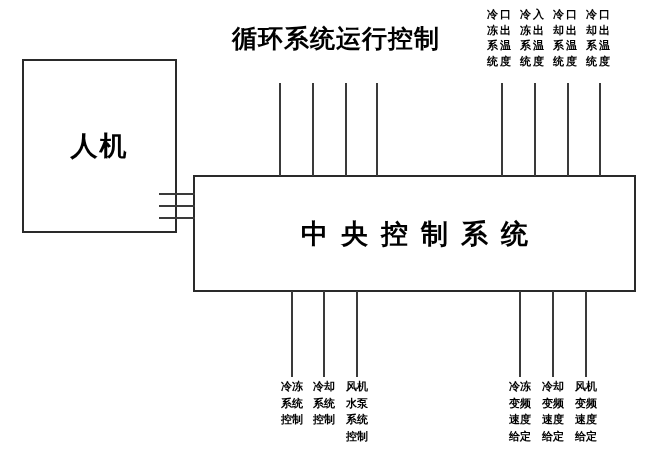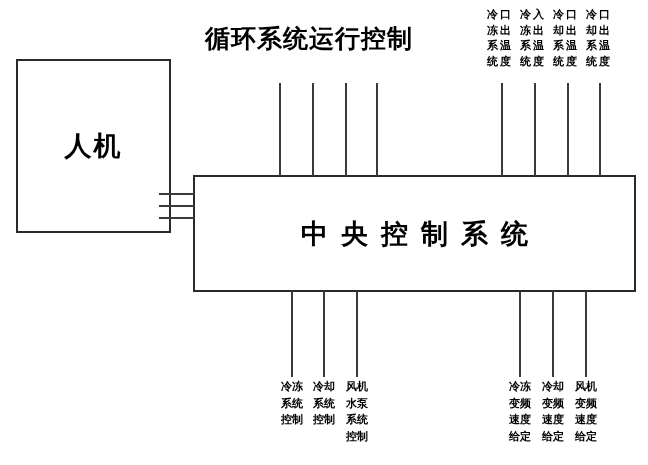--- a/index.html
+++ b/index.html
@@ -17,21 +17,21 @@
   }
 
   
   .box {
     position: absolute;
     border: 2px solid #2a2a2a;
     background: #ffffff;
     box-sizing: border-box;
   }
   #hmi-box {
-    left: 16px;
+    left: 22px;
     top: 59px;
     width: 155px;
     height: 174px;
     display: flex;
     flex-direction: column;
     align-items: center;
     justify-content: center;
   }
   #hmi-box .bigline {
     font-size: 27px;
@@ -58,20 +58,21 @@
     text-indent: 13px;
     white-space: nowrap;
   }
 
   
   #diagram-title {
     position: absolute;
     left: 205px;
     top: 22px;
     width: 262px;
+    text-align: center;
     font-size: 25px;
     font-weight: 700;
     color: #000;
     letter-spacing: 1px;
     white-space: nowrap;
   }
 
   
   .vline {
     position: absolute;

